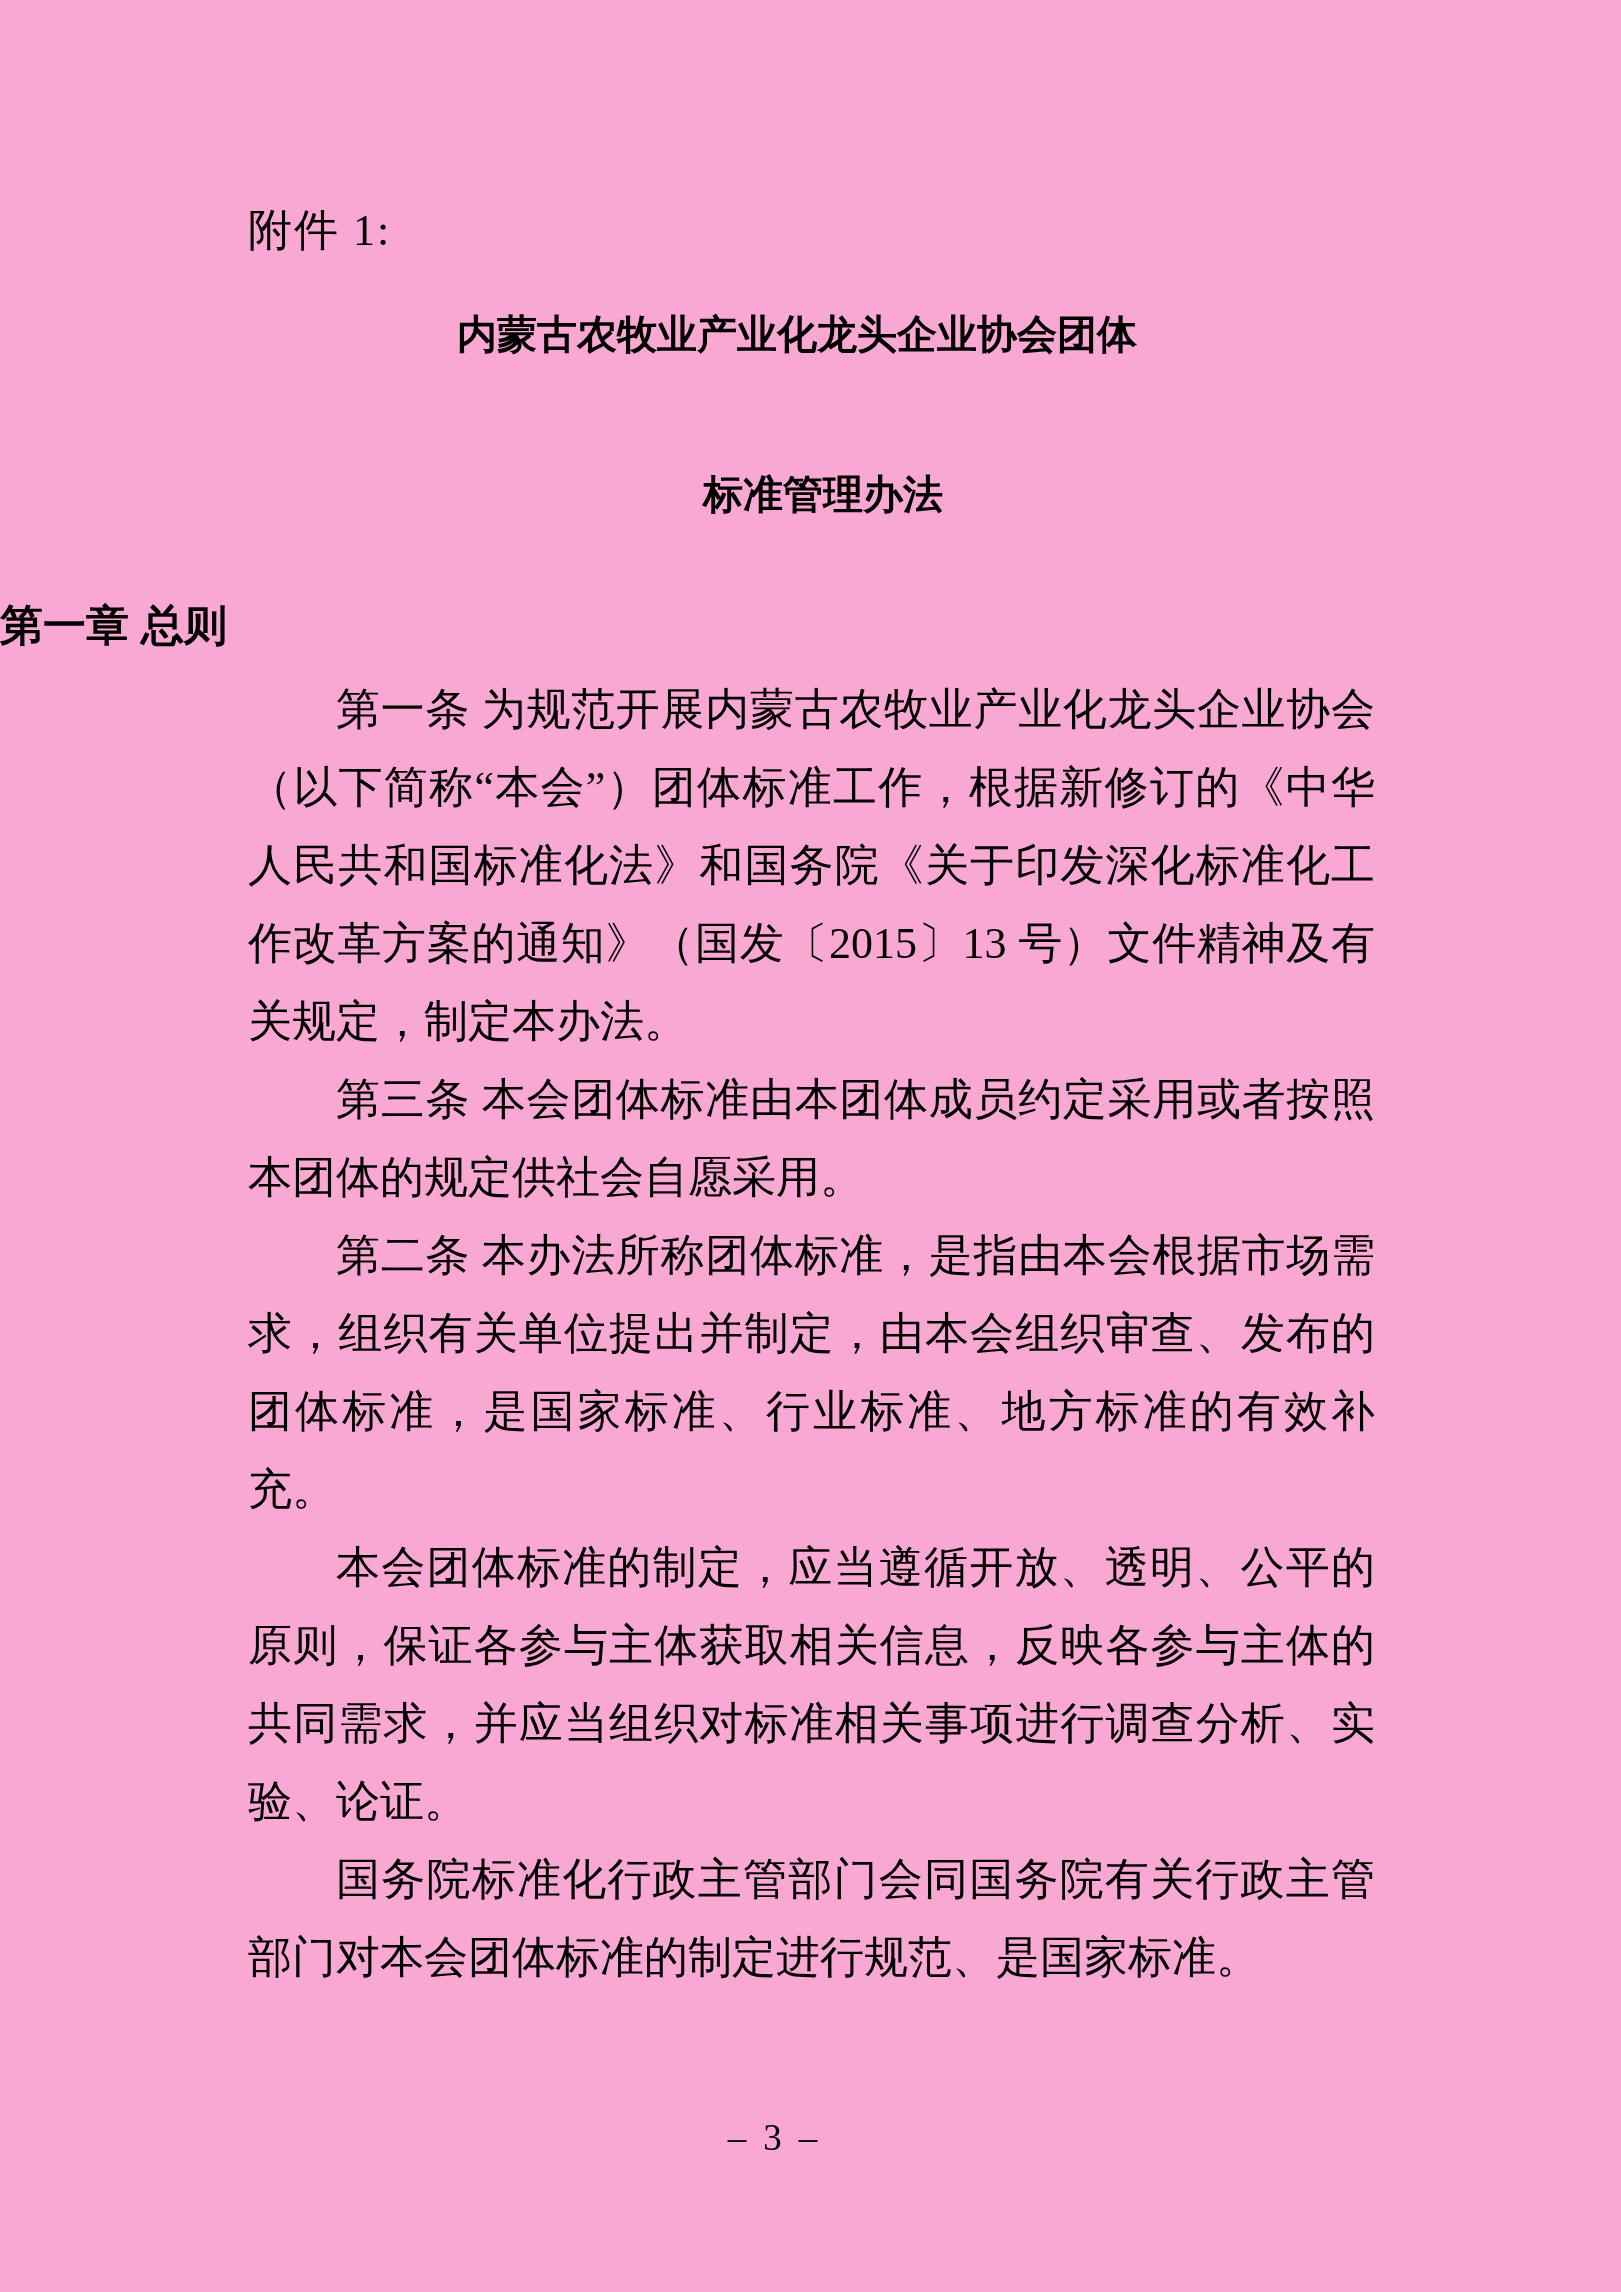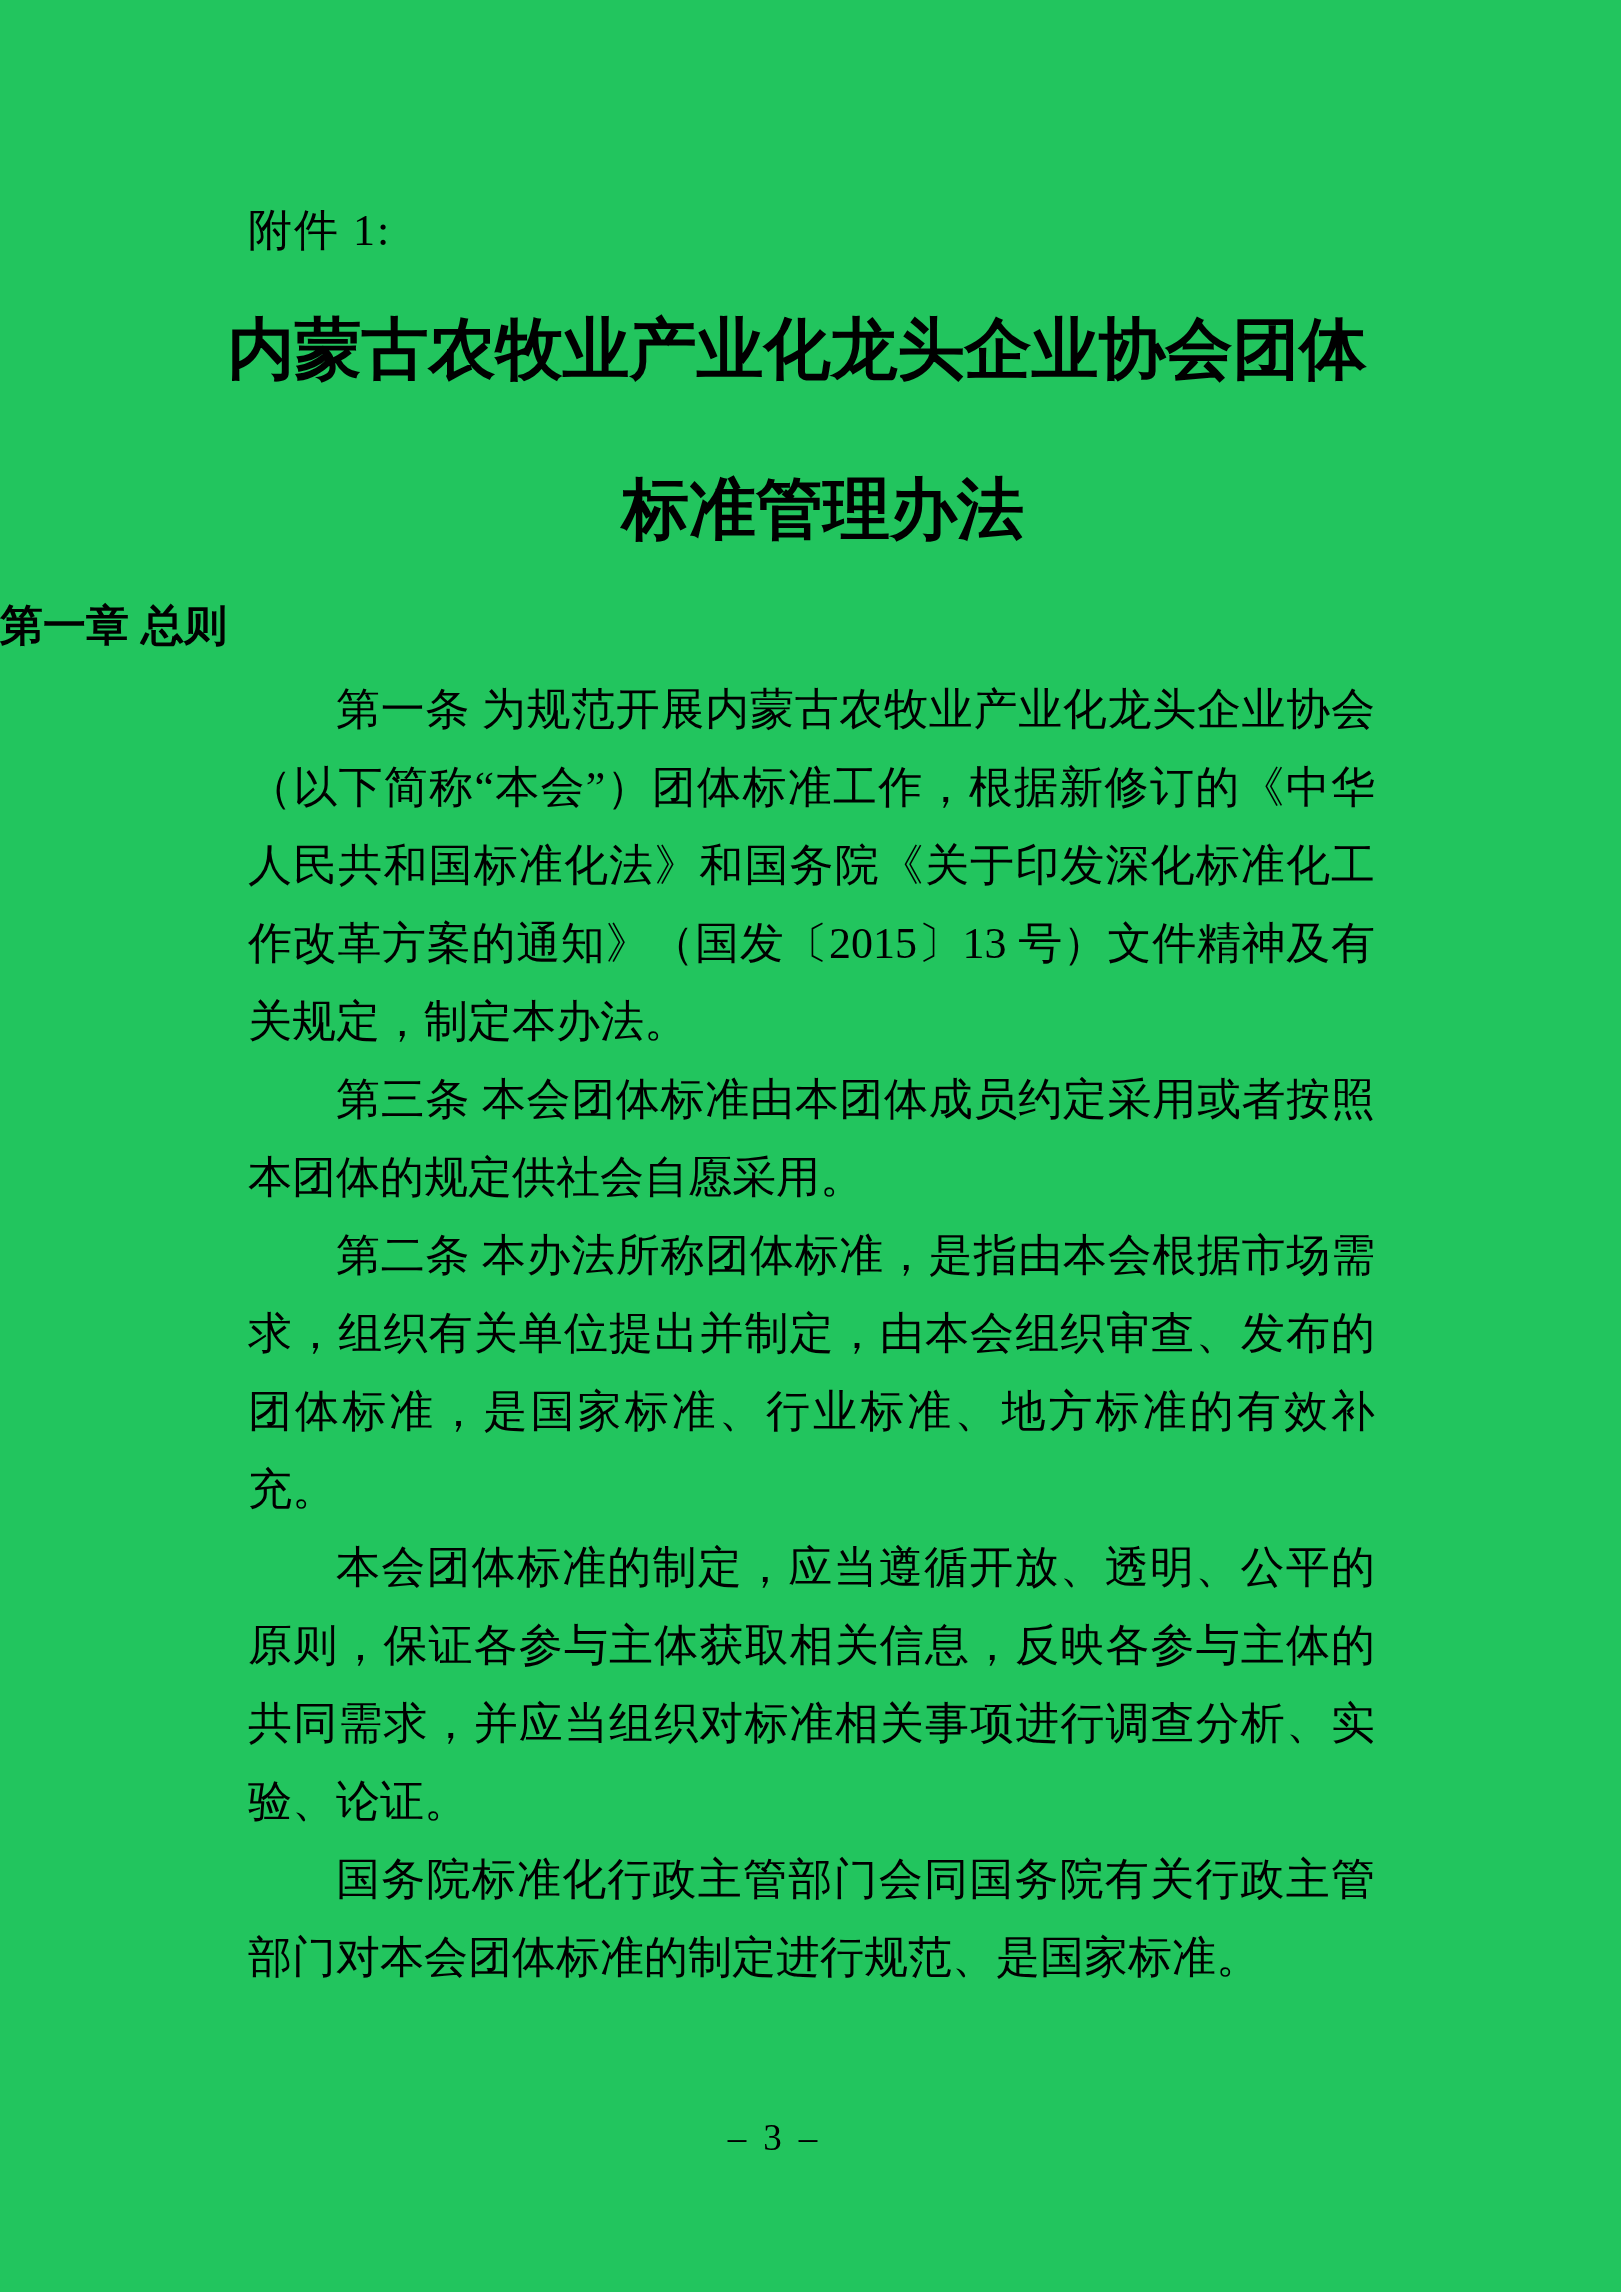--- a/index.html
+++ b/index.html
@@ -5,41 +5,41 @@
   html, body {
     margin: 0;
     padding: 0;
     background: #9e9e9e;
   }
   .page {
     position: relative;
     width: 1621px;
     height: 2293px;
     margin: 0 auto;
-    background: #22c55e;
+    background: #f9a8d4;
     color: #000000;
     overflow: hidden;
     font-family: "Liberation Serif", "DejaVu Serif", serif;
   }
   .attachment-label {
     position: absolute;
     left: 248px;
     top: 209px;
     font-size: 44px;
     line-height: 1;
     letter-spacing: 2px;
     white-space: nowrap;
   }
   .doc-title {
     position: absolute;
     left: 0;
     width: 1594px;
     text-align: center;
     font-weight: bold;
-    font-size: 67px;
+    font-size: 40px;
     line-height: 1.05;
     margin: 0;
     white-space: nowrap;
   }
   .doc-title.line1 { top: 314px; }
   .doc-title.line2 { top: 474px; margin-left: 26px; }
   .chapter-heading {
     position: absolute;
     left: 0;
     top: 604px;

